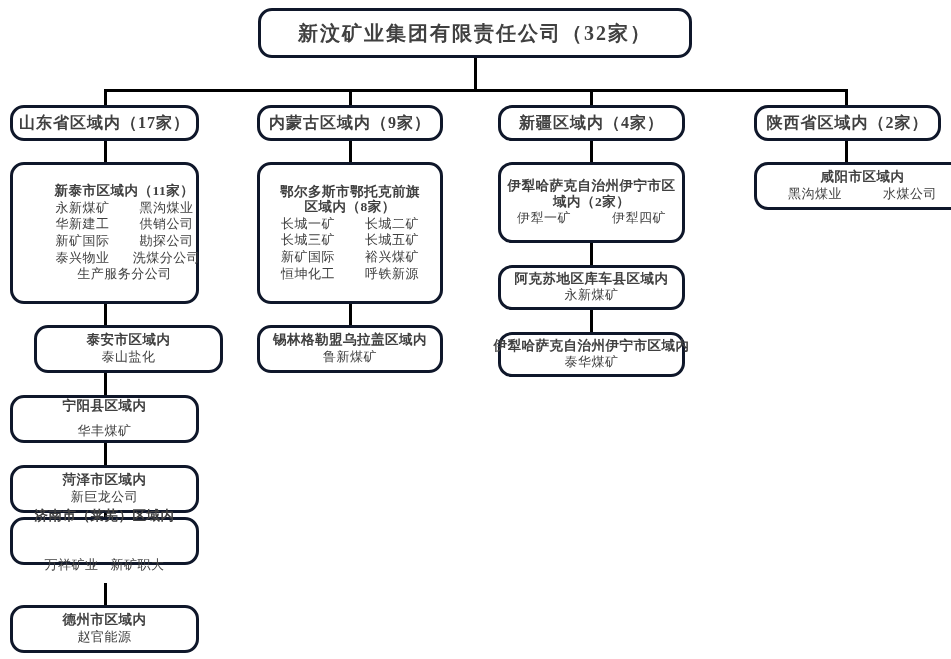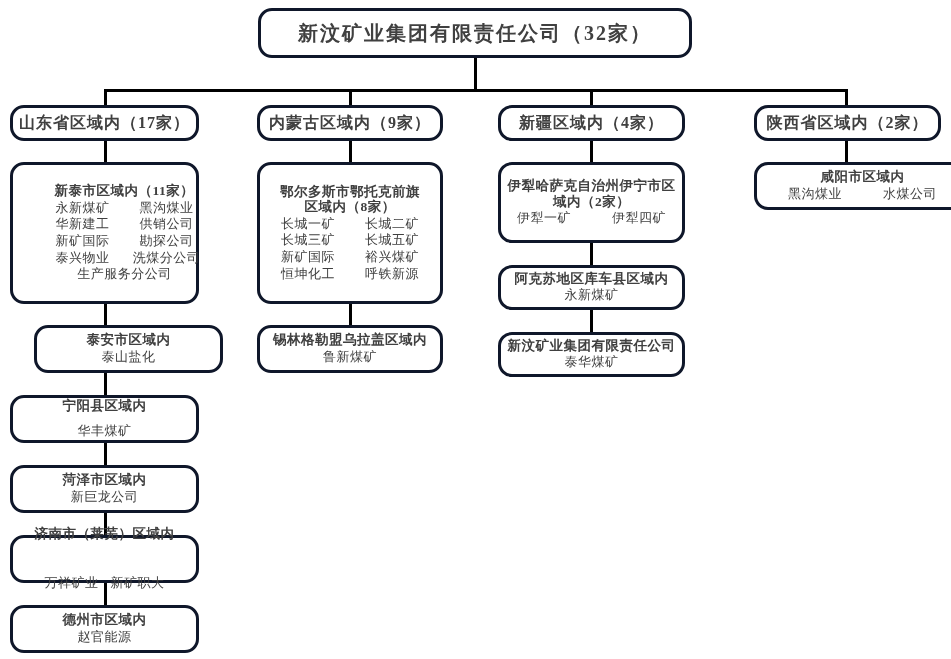--- a/index.html
+++ b/index.html
@@ -176,21 +176,21 @@
 
   <div class="box detail-box" style="left:10px; top:465px; width:189px; height:48px;">
     <div class="box-title">菏泽市区域内</div>
     <div class="members">
       <div class="member-row one">
         <span class="member-cell">新巨龙公司</span>
       </div>
     </div>
   </div>
 
-  <div class="box detail-box" style="left:10px; top:535px; width:189px; height:48px;gap:32px;">
+  <div class="box detail-box" style="left:10px; top:517px; width:189px; height:48px;gap:32px;">
     <div class="box-title">济南市（莱芜）区域内</div>
     <div class="members">
       <div class="member-row one">
         <span class="member-cell">万祥矿业</span>
         <span class="member-cell" style="padding-left:8px;">新矿职大</span>
       </div>
     </div>
   </div>
 
   <div class="box detail-box" style="left:10px; top:605px; width:189px; height:48px;">
@@ -246,21 +246,21 @@
   <div class="box detail-box" style="left:498px; top:265px; width:187px; height:45px;">
     <div class="box-title">阿克苏地区库车县区域内</div>
     <div class="members">
       <div class="member-row one">
         <span class="member-cell">永新煤矿</span>
       </div>
     </div>
   </div>
 
   <div class="box detail-box" style="left:498px; top:332px; width:187px; height:45px;">
-    <div class="box-title">新汶矿业集团有限责任公司</div>
+    <div class="box-title">伊犁哈萨克自治州伊宁市区域内</div>
     <div class="members">
       <div class="member-row one">
         <span class="member-cell">泰华煤矿</span>
       </div>
     </div>
   </div>
 
   <div class="box detail-box" style="left:754px; top:162px; width:217px; height:48px;">
     <div class="box-title">咸阳市区域内</div>
     <div class="members">

